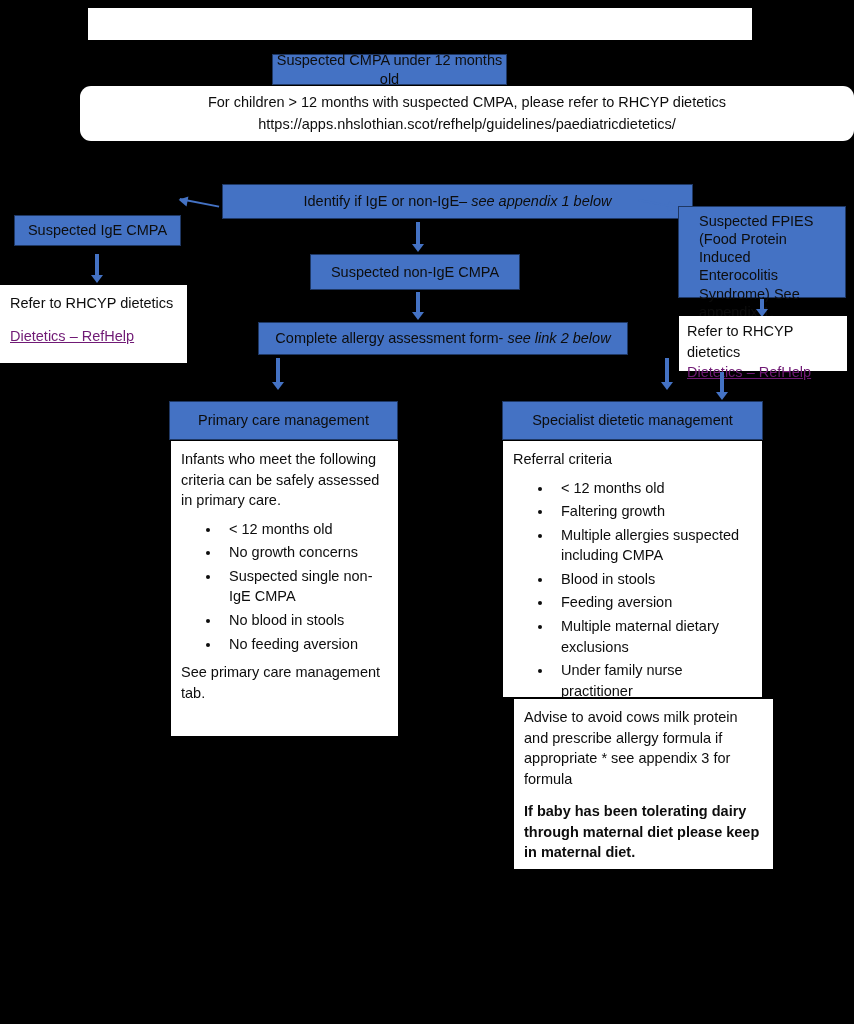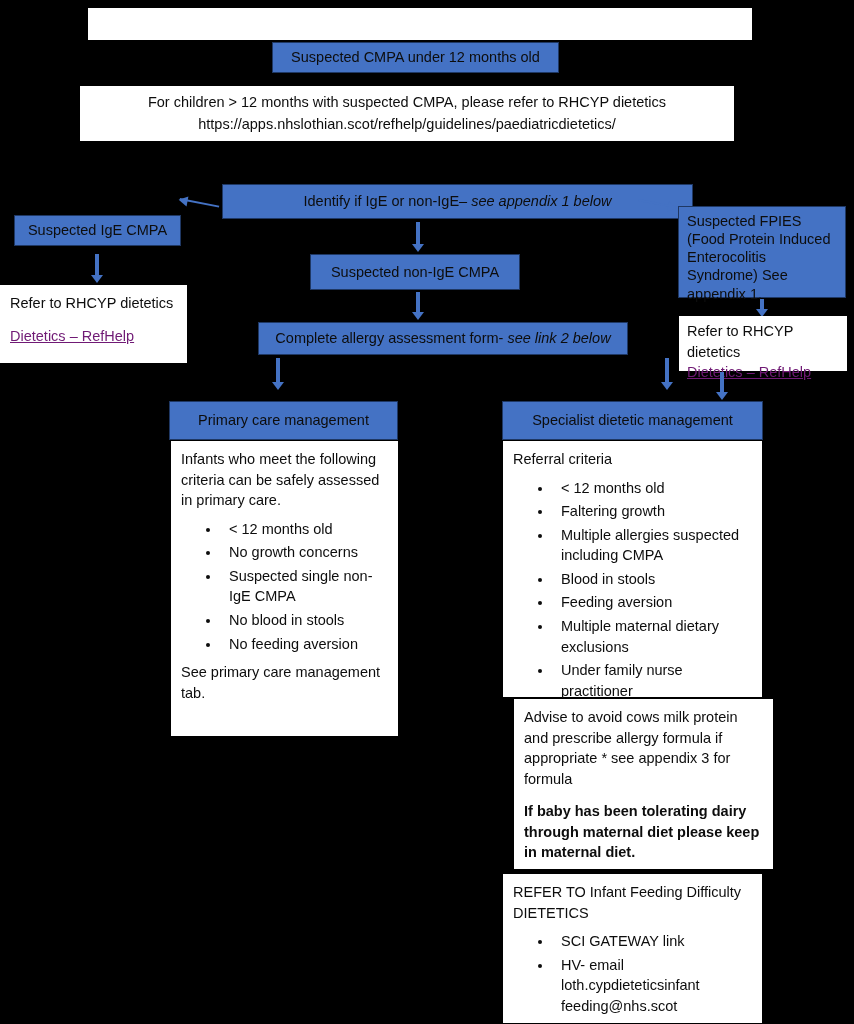--- a/index.html
+++ b/index.html
@@ -10,21 +10,21 @@
   }
   .stage{position:absolute;left:0;top:0;width:854px;height:1024px;background:#000;}
 
   
   .box{position:absolute;box-sizing:border-box;}
   .blue{
     background:#4472C4;border:1.5px solid #1F3864;
     color:#0d0d0d;display:flex;align-items:center;justify-content:center;
     text-align:center;font-size:14.5px;line-height:1.25;
   }
-  .blue.left{justify-content:flex-start;text-align:left;padding:5px 8px;align-items:flex-start;}
+  .blue.left{justify-content:flex-start;text-align:left;padding:5px 20px;align-items:flex-start;}
   .white{
     background:#ffffff;border:1px solid #000;color:#0d0d0d;
     font-size:14.5px;line-height:1.42;box-sizing:border-box;
   }
   .plain{background:#ffffff;color:#0d0d0d;font-size:14.5px;line-height:1.42;box-sizing:border-box;}
   .pad{padding:8px 10px;}
   .ital{font-style:italic;}
   .bold{font-weight:bold;}
   .link{color:#701a75;text-decoration:underline;}
   ul.bul{margin:8px 0 8px 0;padding-left:40px;list-style:disc;}
@@ -41,23 +41,23 @@
       border-top:8px solid #4472C4;}
   .arrow-d{position:absolute;height:0;border-top:2.5px solid #4472C4;transform-origin:0 0;}
   .arrow-d::after{content:"";position:absolute;right:-1px;top:-5px;width:0;height:0;
       border-top:5px solid transparent;border-bottom:5px solid transparent;
       border-left:9px solid #4472C4;}
   .arrow-d.rev::after{content:"";position:absolute;right:auto;left:-1px;top:-5px;
       border-left:none;border-right:9px solid #4472C4;}
 
   
   #top-white-bar{left:88px;top:8px;width:664px;height:32px;background:#fff;}
-  #top-blue{left:272px;top:42px;width:287px;height:31px;}
-  #refer-note{left:80px;top:86px;width:654px;height:55px;background:#fff;
-      display:flex;flex-direction:column;align-items:center;justify-content:center;}
+  #top-blue{left:272px;top:54px;width:235px;height:31px;}
+  #refer-note{left:80px;top:86px;width:774px;height:55px;background:#fff;
+      display:flex;flex-direction:column;align-items:center;justify-content:center;border-radius:11px;}
   #refer-note div{text-align:center;font-size:14.5px;line-height:1.5;}
 
   #identify{left:222px;top:184px;width:471px;height:35px;}
   #ige-box{left:14px;top:215px;width:167px;height:31px;}
   #fpies-box{left:678px;top:206px;width:168px;height:92px;}
   #ige-white{left:0px;top:285px;width:187px;height:78px;}
   #fpies-white{left:679px;top:316px;width:168px;height:55px;}
 
   #nonige{left:310px;top:254px;width:210px;height:36px;}
   #allergyform{left:258px;top:322px;width:370px;height:33px;}
@@ -180,21 +180,14 @@
       <li>Blood in stools</li>
       <li>Feeding aversion</li>
       <li>Multiple maternal dietary exclusions</li>
       <li>Under family nurse practitioner</li>
     </ul>
   </div>
   <div class="box white pad" id="sdm-body2">
     <p class="par">Advise to avoid cows milk protein and prescribe allergy formula if appropriate * see appendix 3 for formula</p>
     <p class="par gap bold">If baby has been tolerating dairy through maternal diet please keep in maternal diet.</p>
   </div>
-  <div class="box white pad" id="sdm-body3">
-    <p class="par">REFER TO Infant Feeding Difficulty DIETETICS</p>
-    <ul class="bul">
-      <li>SCI GATEWAY link</li>
-      <li>HV- email loth.cypdieteticsinfant feeding@nhs.scot</li>
-    </ul>
-  </div>
 
 </div>
 
 </body></html>

